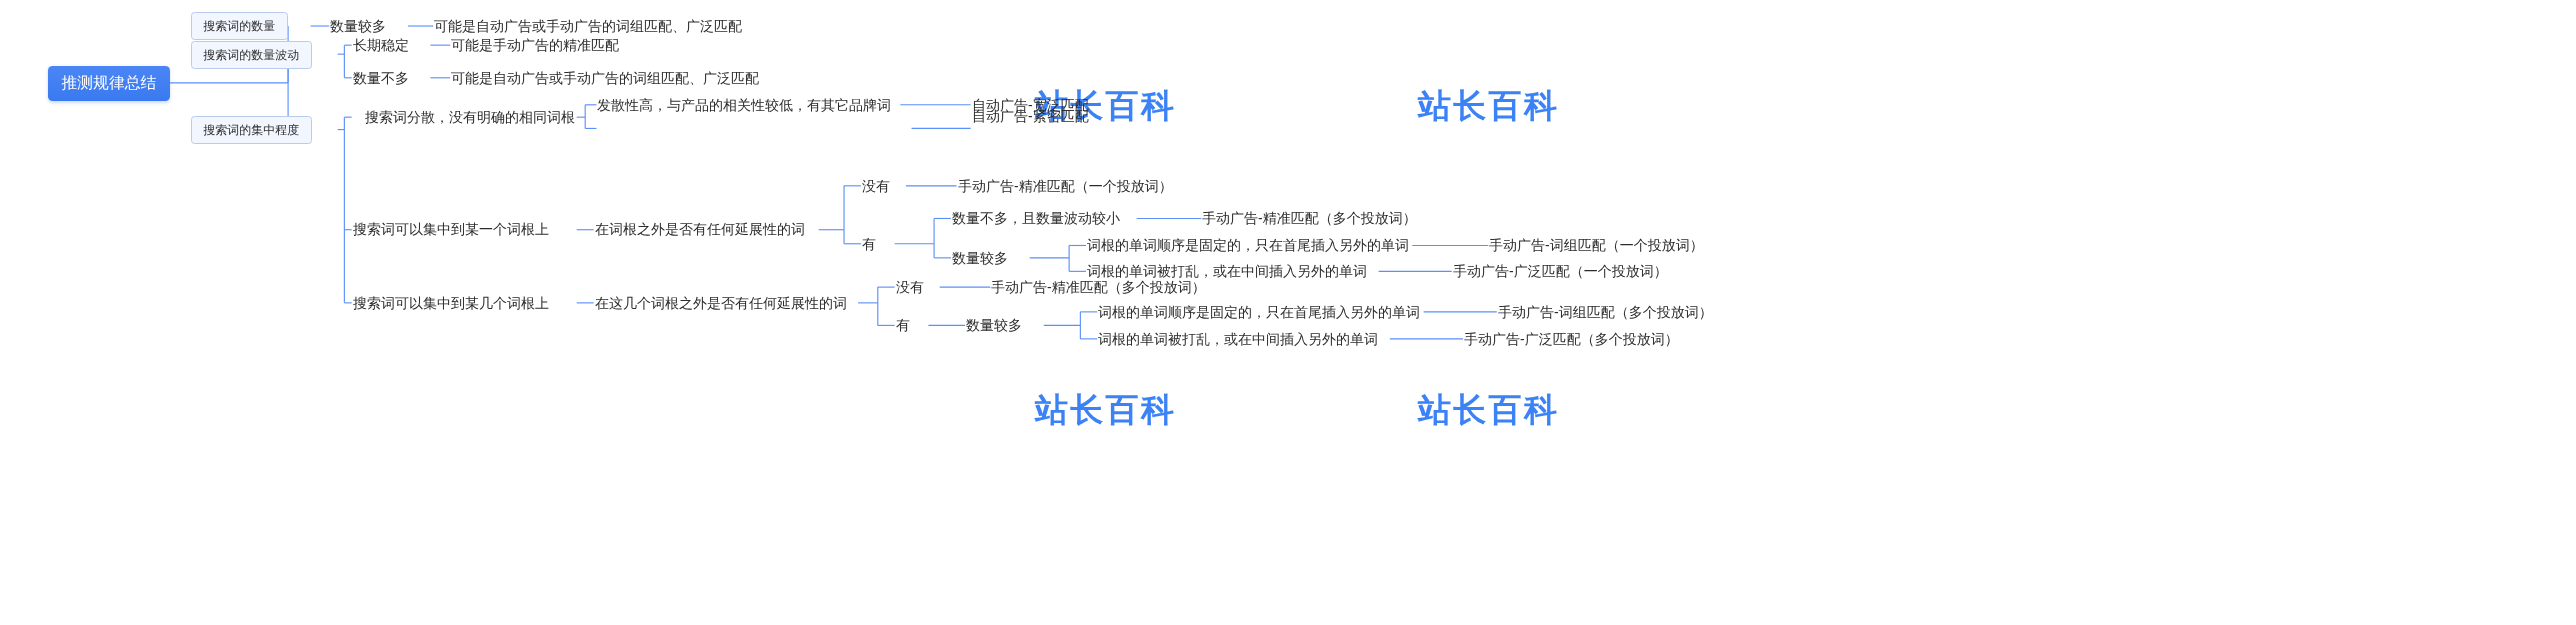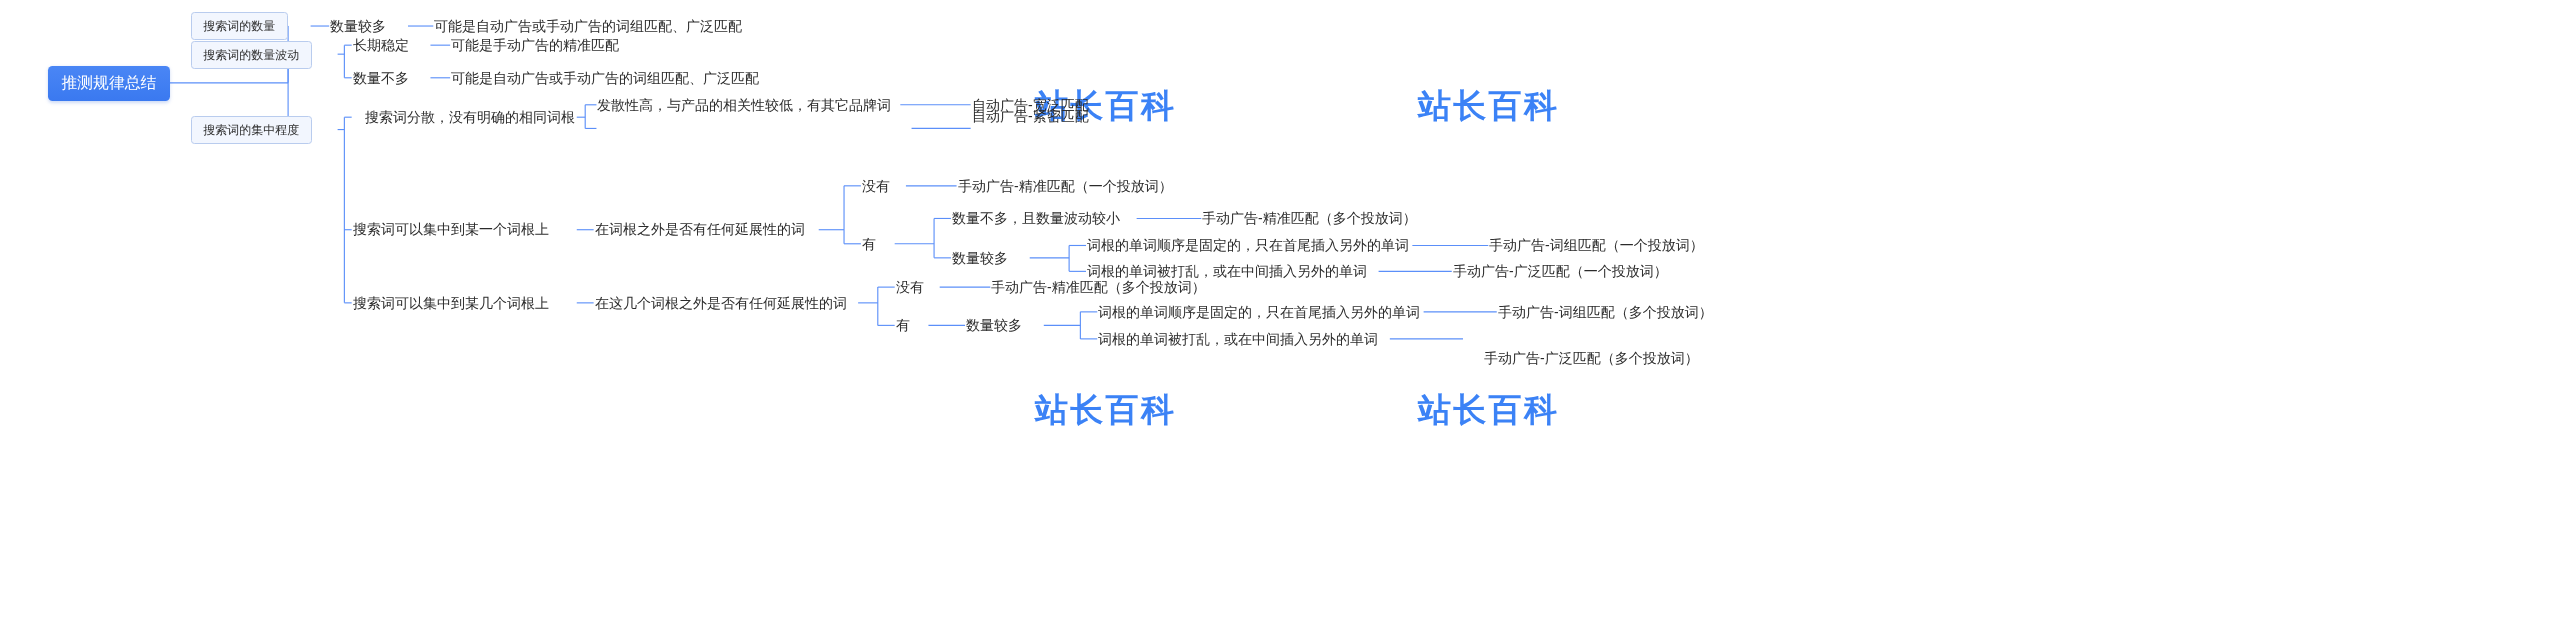--- a/index.html
+++ b/index.html
@@ -178,16 +178,16 @@
 
   <div class="node plain" style="left:352px; top:293px;">搜索词可以集中到某几个词根上</div>
   <div class="node plain" style="left:594px; top:293px;">在这几个词根之外是否有任何延展性的词</div>
   <div class="node plain" style="left:895px; top:277px;">没有</div>
   <div class="node plain" style="left:990px; top:277px;">手动广告-精准匹配（多个投放词）</div>
   <div class="node plain" style="left:895px; top:315px;">有</div>
   <div class="node plain" style="left:965px; top:315px;">数量较多</div>
   <div class="node plain" style="left:1097px; top:302px;">词根的单词顺序是固定的，只在首尾插入另外的单词</div>
   <div class="node plain" style="left:1497px; top:302px;">手动广告-词组匹配（多个投放词）</div>
   <div class="node plain" style="left:1097px; top:329px;">词根的单词被打乱，或在中间插入另外的单词</div>
-  <div class="node plain" style="left:1463px; top:348px;margin-left:20px;">手动广告-广泛匹配（多个投放词）</div>
+  <div class="node plain" style="left:1463px; top:329px;">手动广告-广泛匹配（多个投放词）</div>
 
 </div>
 
 
 </body></html>

